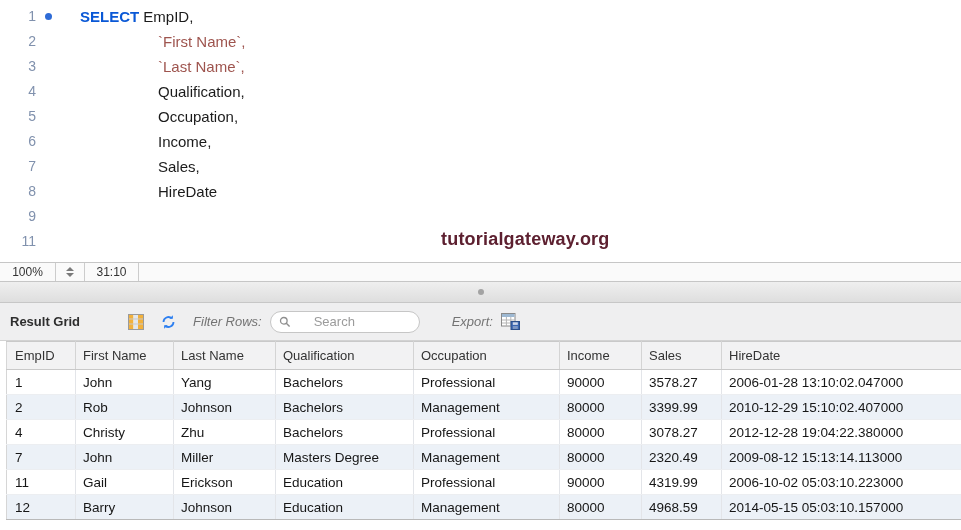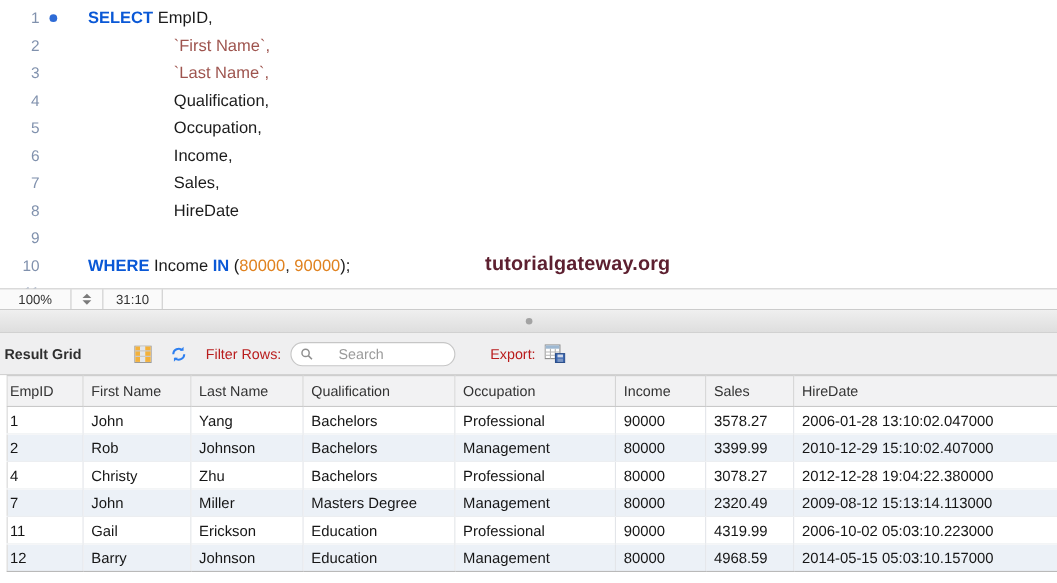--- a/index.html
+++ b/index.html
@@ -18,54 +18,54 @@
   .seg-id { color: var(--c-identifier); }
   .seg-num { color: var(--c-number); }
   .seg-pl { color: var(--c-plain); }
   .watermark { position: absolute; left: 441px; top: 229px; font-size: 18px; font-weight: bold;
     color: var(--c-watermark); letter-spacing: 0.2px; }
 
   
   .statusbar { height: 20px; display: flex; align-items: stretch; background: #fafafa;
     border-top: 1px solid #c6c6c6; border-bottom: 1px solid #c6c6c6; font-size: 12px; color: #333; }
   .sb-cell { display: flex; align-items: center; justify-content: center; border-right: 1px solid #cccccc; }
-  .sb-zoom { width: 65px; }
+  .sb-zoom { width: 56px; }
   .sb-stepper { width: 29px; flex-direction: column; }
   .chev { width: 0; height: 0; border-left: 4px solid transparent; border-right: 4px solid transparent; }
   .chev.up { border-bottom: 4px solid #7a7a7a; margin-bottom: 2px; }
   .chev.down { border-top: 4px solid #7a7a7a; }
   .sb-pos { width: 54px; }
 
   
   .splitter { height: 21px; background: linear-gradient(#efefef, #dedede);
     border-bottom: 1px solid #c7c7c7; display: flex; align-items: center; justify-content: center; }
   .grip { width: 6px; height: 6px; border-radius: 50%; background: #a3a3a3; }
 
   
   .toolbar { height: 38px; background: #efeff0; border-bottom: 1px solid #d2d2d2;
-    display: flex; align-items: center; padding-left: 4px; font-size: 13px; color: #2e2e2e; }
+    display: flex; align-items: center; padding-left: 10px; font-size: 13px; color: #2e2e2e; }
   .rg-title { font-weight: bold; margin-right: 48px; }
   .tb-icon { display: inline-flex; align-items: center; }
   .tb-icon.grid { margin-right: 16px; }
   .tb-icon.refresh { margin-right: 16px; }
-  .tb-label { color: #b91c1c; margin-right: 8px; }
+  .tb-label { color: #737373; margin-right: 8px; font-style: italic; }
   .searchbox { display: flex; align-items: center; width: 150px; height: 22px; background: #fff;
     border: 1px solid #c6c6c6; border-radius: 11px; padding: 0 8px; margin-right: 32px; gap: 18px; }
   .searchbox svg { flex: 0 0 auto; margin-right: 5px; }
   .searchbox input { border: none; outline: none; width: 100%; font-size: 13px;
     font-family: "Liberation Sans", "DejaVu Sans", sans-serif; background: transparent; color: #222; }
   .searchbox input::placeholder { color: #9b9b9b; }
 
   
   table.grid { border-collapse: collapse; table-layout: fixed; width: 955px; margin-left: 6px;
     border-left: 1px solid #d6d6d6; }
   table.grid th { height: 28px; background: #f2f2f3; font-weight: normal; font-size: 13px; color: #333;
     text-align: left; padding: 0 0 0 7px; border-top: 1px solid #c9c9c9; border-bottom: 1px solid #c9c9c9;
     border-right: 1px solid #d4d4d4; overflow: hidden; white-space: nowrap; }
-  table.grid th:first-child, table.grid td:first-child { padding-left: 2px; }
+  table.grid th:first-child, table.grid td:first-child { padding-left: 8px; }
   table.grid td { height: 25px; font-size: 13.5px; color: #161616; padding: 0 0 0 7px;
     border-right: 1px solid #e3e5e9; border-bottom: 1px solid #eceef1;
     overflow: hidden; white-space: nowrap; }
   table.grid tbody tr:nth-child(even) { background: var(--c-stripe); }
   table.grid tbody tr:last-child td { border-bottom: 1px solid #b9b9b9; }
 </style>
 </head>
 <body>
 
 <div>
@@ -110,25 +110,20 @@
           <span class="code indent"><span class="seg-pl">Sales,</span></span>
         </div>
         <div class="ed-line">
           <span class="ln">8</span>
           <span class="mk"></span>
           <span class="code indent"><span class="seg-pl">HireDate</span></span>
         </div>
         <div class="ed-line">
           <span class="ln">9</span>
           <span class="mk"></span>
-        </div>
-        <div class="ed-line">
-          <span class="ln">10</span>
-          <span class="mk"></span>
-          <span class="code"><span class="seg-kw">WHERE</span><span class="seg-pl"> Income </span><span class="seg-kw">IN</span><span class="seg-pl"> (</span><span class="seg-num">80000</span><span class="seg-pl">, </span><span class="seg-num">90000</span><span class="seg-pl">);</span></span>
         </div>
         <div class="ed-line">
           <span class="ln">11</span>
           <span class="mk"></span>
           <span class="code"></span>
         </div>
       </div>
     <div class="watermark">tutorialgateway.org</div>
   </div>
 

